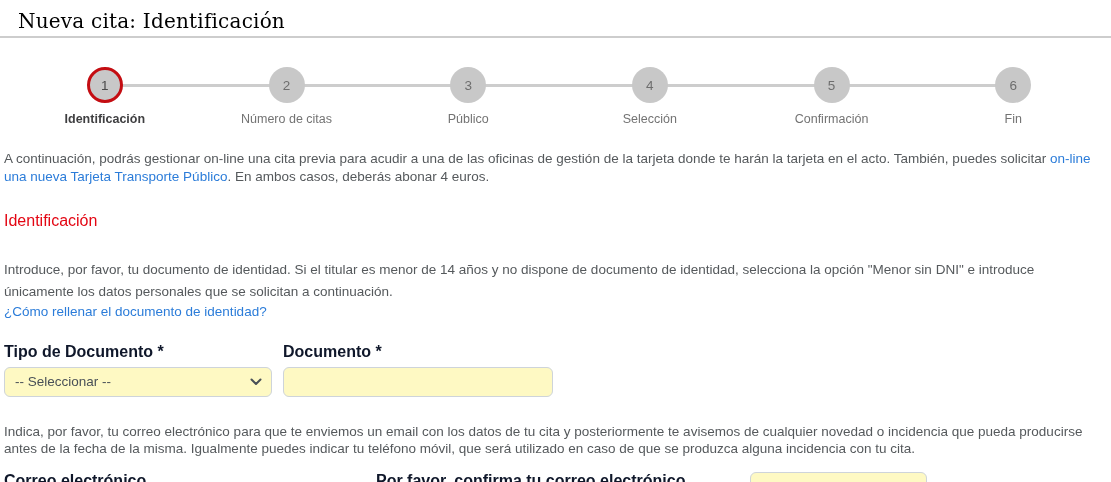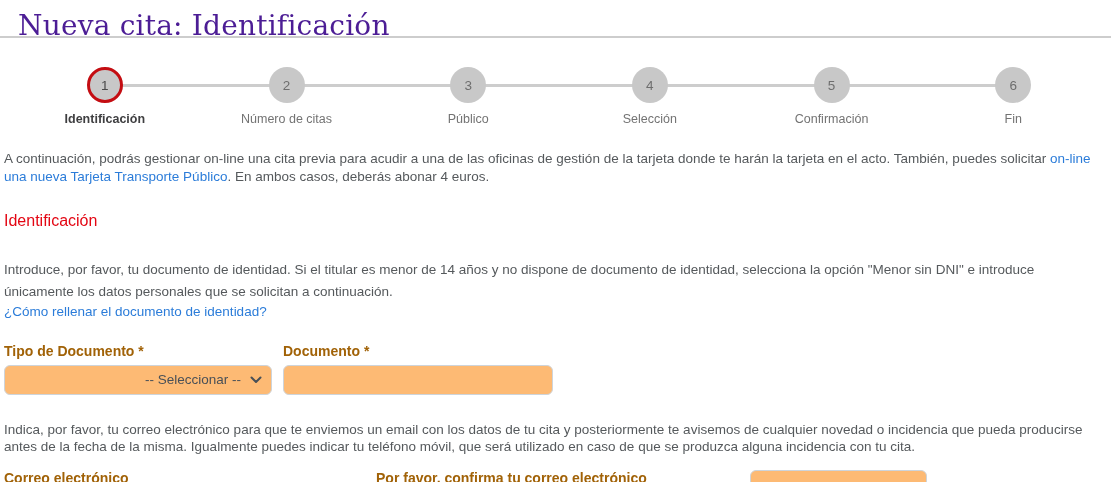--- a/index.html
+++ b/index.html
@@ -1,21 +1,21 @@
 <!DOCTYPE html>
 <html><head>
 <meta charset="utf-8">
 <style>
   * { box-sizing: border-box; margin: 0; padding: 0; }
   html, body { width: 1111px; height: 482px; background: #ffffff; overflow: hidden; }
   body { font-family: "Liberation Sans", sans-serif; font-size: 13.5px; color: #55595c; }
 
   
   .header { padding: 9px 18px 0 18px; border-bottom: 2px solid #cdcdcd; height: 38px; }
-  .page-title { font-family: "DejaVu Serif", serif; font-weight: 400; font-size: 28px; color: #4c1d95; letter-spacing: 0.2px; }
+  .page-title { font-family: "DejaVu Serif", serif; font-weight: 400; font-size: 20px; color: #000000; letter-spacing: 0.2px; }
 
   
   .stepper { position: relative; margin: 29px 7px 0 14px; }
   .stepper-line { position: absolute; top: 17px; left: calc(100% / 12); right: calc(100% / 12); height: 3px; background: #cdcdcd; }
   .steps { display: flex; position: relative; }
   .step { flex: 1; display: flex; flex-direction: column; align-items: center; }
   .step-circle { width: 36px; height: 36px; border-radius: 50%; background: #c8c8c8; display: flex; align-items: center; justify-content: center; font-size: 13.5px; color: #6e6e6e; position: relative; z-index: 1; }
   .step.active .step-circle { border: 3px solid #c40d12; color: #4a4a4a; }
   .step-label { margin-top: 9px; font-size: 12.5px; color: #737373; }
   .step.active .step-label { color: #3f3f41; font-weight: bold; }
@@ -25,22 +25,22 @@
   .intro-paragraph { margin-top: 24px; line-height: 17.5px; }
   a.link { color: #2b7cd9; text-decoration: none; cursor: pointer; }
   .section-heading { margin-top: 27px; font-size: 16px; font-weight: 400; color: #e30613; }
   .section-desc { margin-top: 29px; line-height: 22px; }
   .help-link-row { line-height: 17.5px; }
 
   
   .form-row-1 { margin-top: 22px; display: flex; gap: 11px; }
   .form-row-2 { margin-top: 14px; display: flex; gap: 11px; }
   .field { display: flex; flex-direction: column; }
-  .field-label { font-weight: bold; color: #a16207; margin-bottom: 6px; font-size: 14px; }
-  .control { height: 30px; border: 1px solid #ced4da; border-radius: 6px; padding: 0 10px; font-family: "Liberation Sans", sans-serif; font-size: 13.5px; color: #495057; background: #fdba74; width: 100%; outline: none; text-align: right; }
+  .field-label { font-weight: bold; color: #0f172a; margin-bottom: 6px; font-size: 16px; }
+  .control { height: 30px; border: 1px solid #ced4da; border-radius: 6px; padding: 0 10px; font-family: "Liberation Sans", sans-serif; font-size: 13.5px; color: #495057; background: #fef9c3; width: 100%; outline: none; }
   .select-wrap { position: relative; }
   .select-wrap select { appearance: none; -webkit-appearance: none; -moz-appearance: none; padding-right: 30px; }
   .select-chevron { position: absolute; right: 9px; top: 8px; pointer-events: none; display: block; }
 
   .w-doc-type { width: 268px; }
   .w-doc-num  { width: 270px; }
   .w-email    { width: 361px; }
   .w-email2   { width: 363px; }
   .w-phone    { width: 177px; }
 

